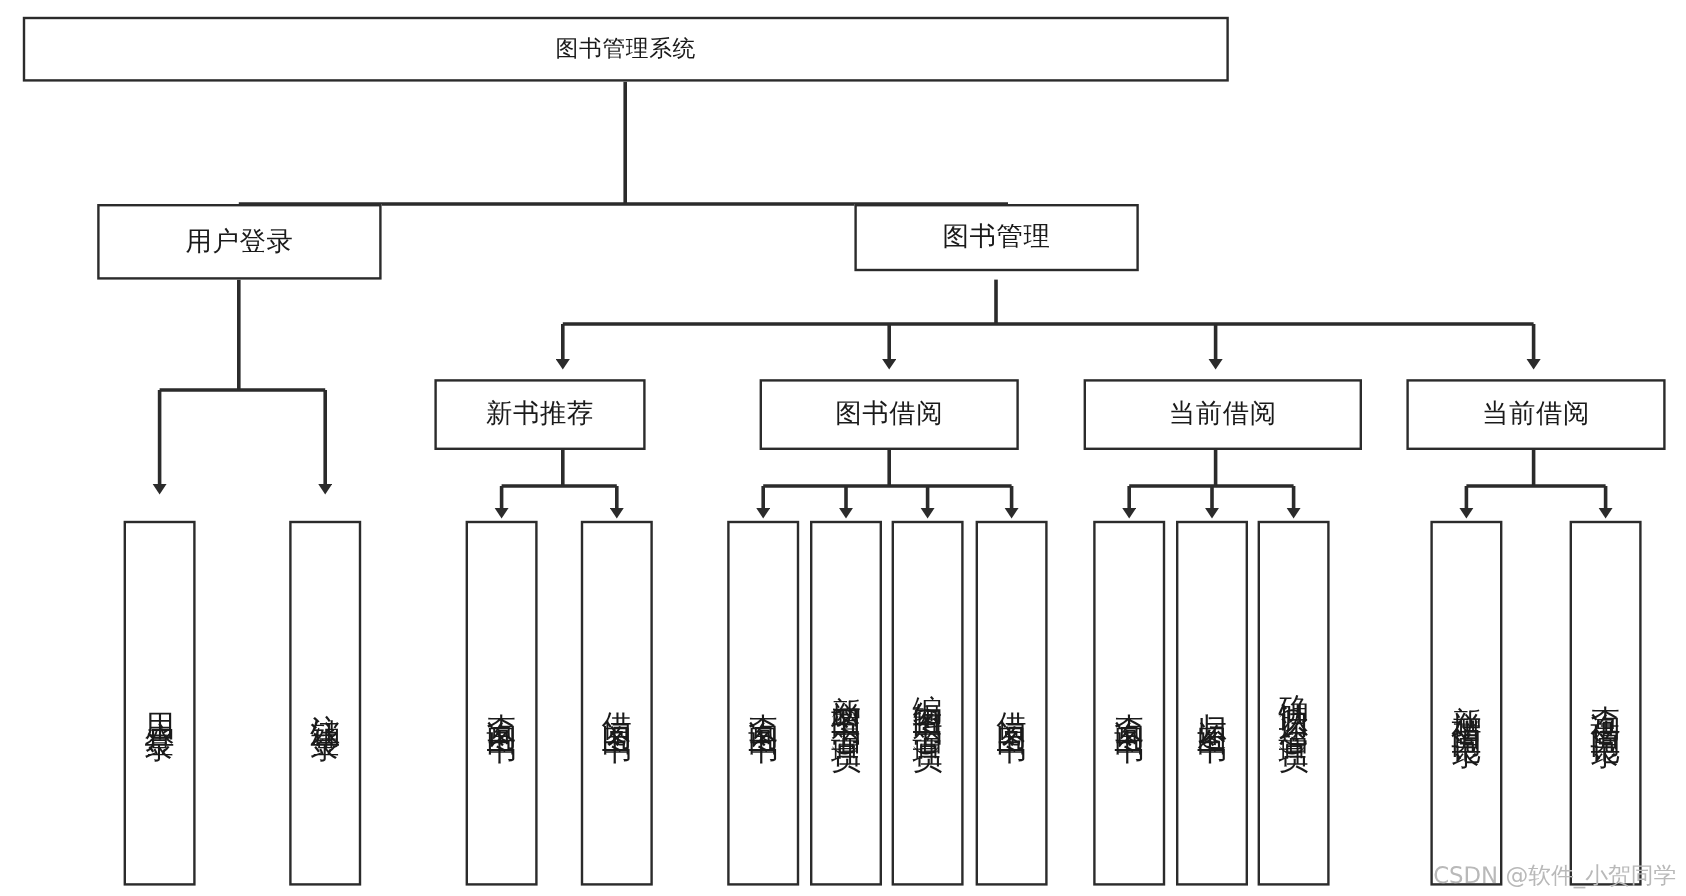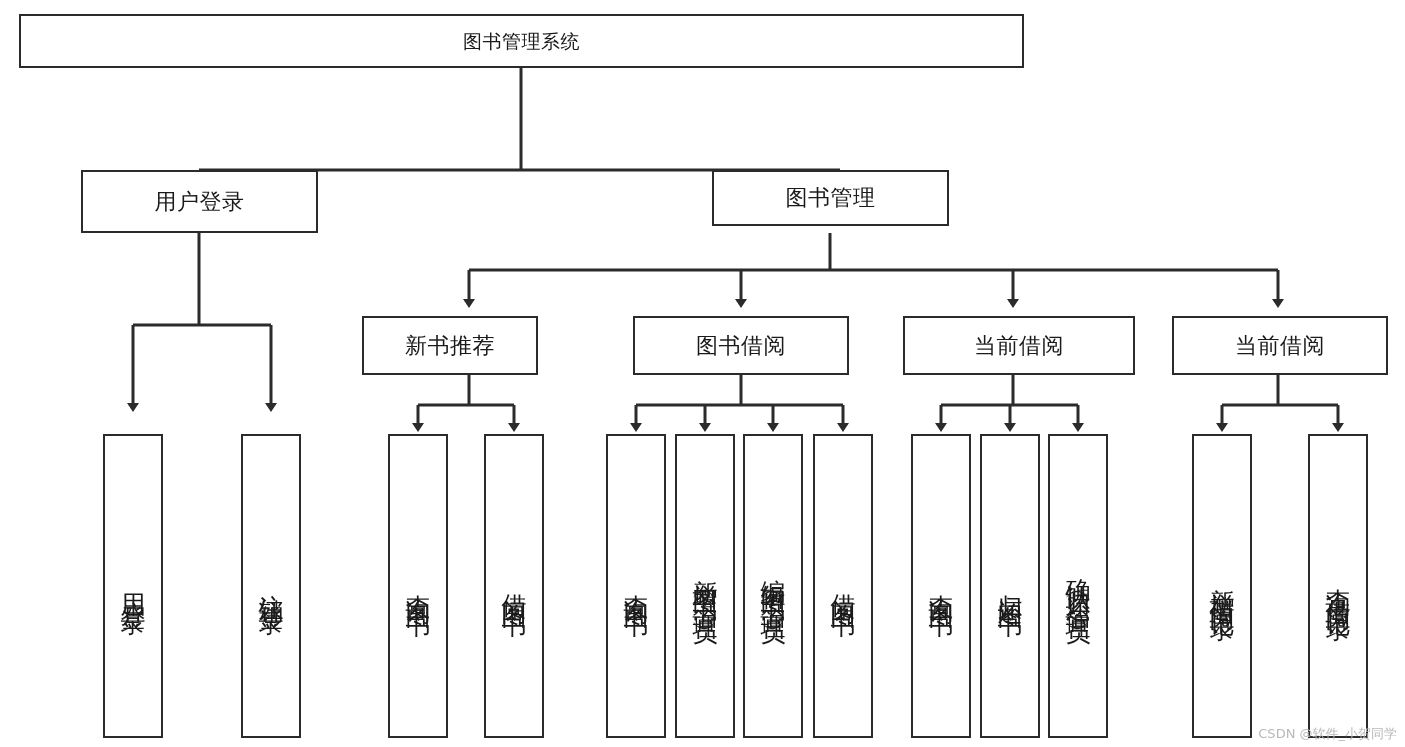--- a/index.html
+++ b/index.html
@@ -47,21 +47,21 @@
     font-size:25px;
     line-height:1.0;
     letter-spacing:6px;
     white-space:nowrap;
     max-height:290px;
   }
 
   .watermark{
     position:absolute;
     right:8px;bottom:4px;
-    font-size:13px;
+    font-size:19px;
     color:#b9b9b9;
     white-space:nowrap;
     font-family:"DejaVu Sans","Liberation Sans",sans-serif;
   }
 </style>
 </head>
 <body>
 
 <div id="diagram-root">
 

